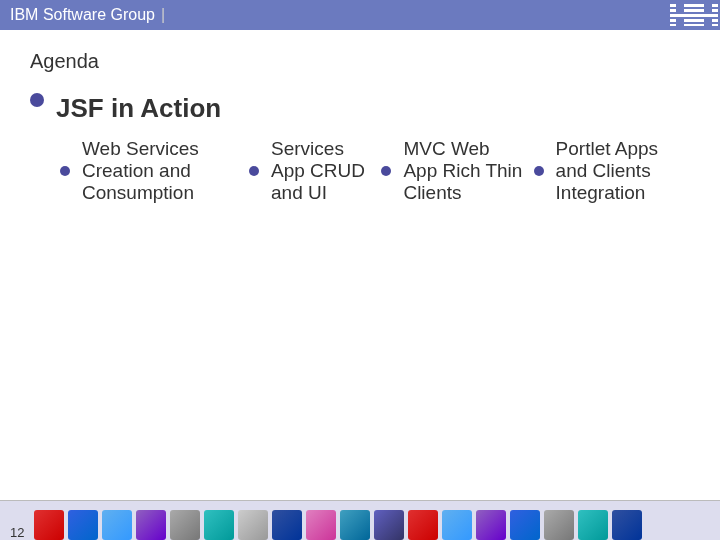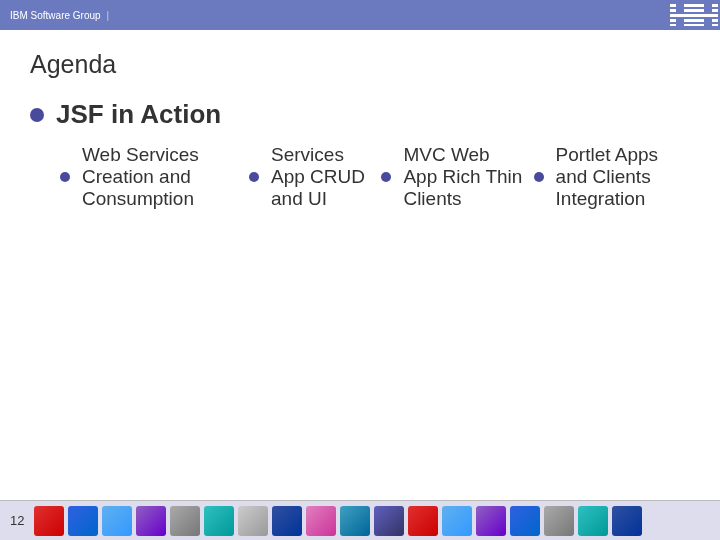--- a/index.html
+++ b/index.html
@@ -22,21 +22,21 @@
       background: #6b7abf;
       height: 30px;
       display: flex;
       align-items: center;
       justify-content: space-between;
       padding: 0 10px;
     }
 
     #header-left {
       color: #fff;
-      font-size: 10px;
+      font-size: 16px;
       display: flex;
       align-items: flex-end;
     }
 
     #header-left .separator {
       margin: 0 6px;
       color: #ccc;
     }
 
     
@@ -49,30 +49,30 @@
     }
 
     
     #main {
       padding: 20px 30px 10px 30px;
       background: #fff;
     }
 
     
     #agenda-title {
-      font-size: 25px;
+      font-size: 20px;
       font-weight: normal;
       color: #333;
       margin-bottom: 20px;
     }
 
     
     .section-heading {
       display: flex;
-      align-items: center;
+      align-items: flex-start;
       margin-bottom: 14px;
     }
 
     .bullet-large {
       width: 14px;
       height: 14px;
       background: #4a4a9c;
       border-radius: 50%;
       margin-right: 12px;
       flex-shrink: 0;
@@ -113,21 +113,21 @@
 
     
     #footer {
       position: absolute;
       bottom: 0;
       left: 0;
       right: 0;
       height: 40px;
       background: #dde;
       display: flex;
-      align-items: center;
+      align-items: flex-end;
       padding: 0 10px;
       border-top: 1px solid #bbb;
     }
 
     #page-number {
       font-size: 13px;
       color: #333;
       margin-right: 10px;
     }
 

